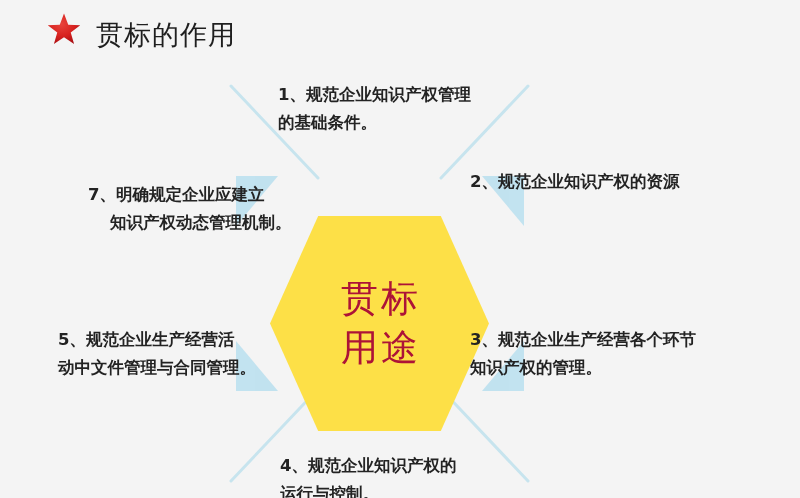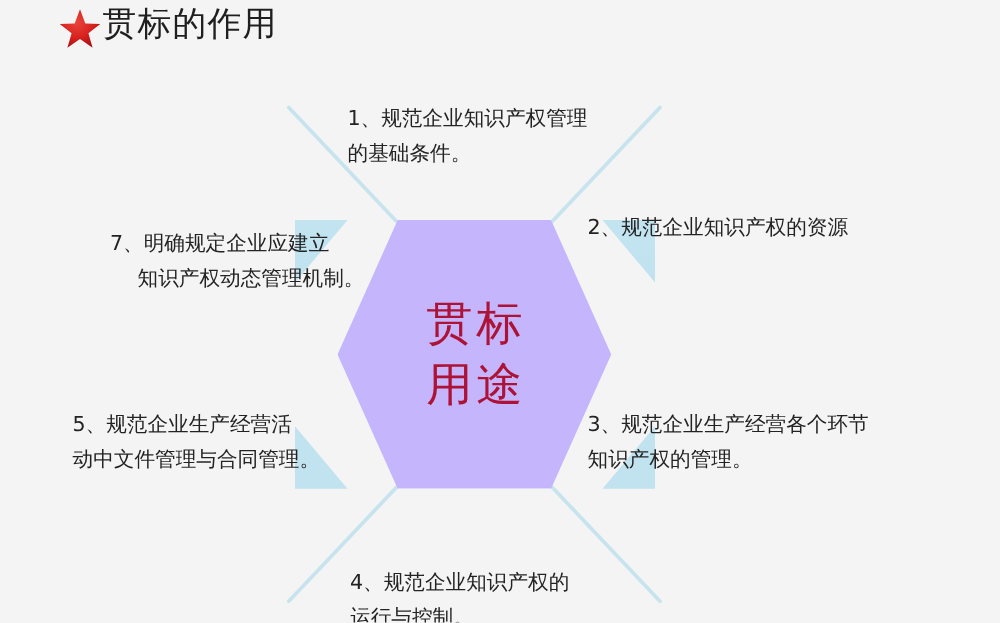--- a/index.html
+++ b/index.html
@@ -24,21 +24,22 @@
     background: #f4f4f4;
   }
 
   
   #title-row {
     position: absolute;
     left: 46px;
     top: 6px;
     height: 42px;
     display: flex;
-    align-items: flex-start;
+    align-items: flex-end;
+    gap: 14px;
   }
   .star-icon {
     width: 36px;
     height: 36px;
     display: block;
     flex: 0 0 auto;
   }
   #title-text {
     font-size: 27px;
     line-height: 1;
@@ -60,44 +61,46 @@
   #hex-wrap {
     position: absolute;
     left: 270px;
     top: 176px;
     width: 219px;
     height: 215px;
   }
   #hexagon {
     width: 100%;
     height: 100%;
-    background: #c4b5fd;
+    background: #fde047;
     clip-path: polygon(22% 0%, 78% 0%, 100% 50%, 78% 100%, 22% 100%, 0% 50%);
     display: flex;
     flex-direction: column;
     align-items: center;
     justify-content: center;
+    margin-top: 40px;
   }
   .hex-line {
     color: #ad1337;
     font-size: 37px;
     line-height: 1.32;
     letter-spacing: 3px;
     white-space: nowrap;
     font-weight: 400;
     text-indent: 3px;
   }
 
   
   .label {
     position: absolute;
     color: #232323;
     font-size: 16.5px;
     line-height: 1.72;
     white-space: nowrap;
+    font-weight: bold;
   }
   .label .ln { display: block; }
 
   
   #label-1 { left: 278px; top: 81px; }
   #label-1 .ln2 { text-indent: 0px; }
 
   #label-2 { left: 470px; top: 168px; text-align: center; }
   #label-2 .ln2 { text-indent: 0px; }
 

